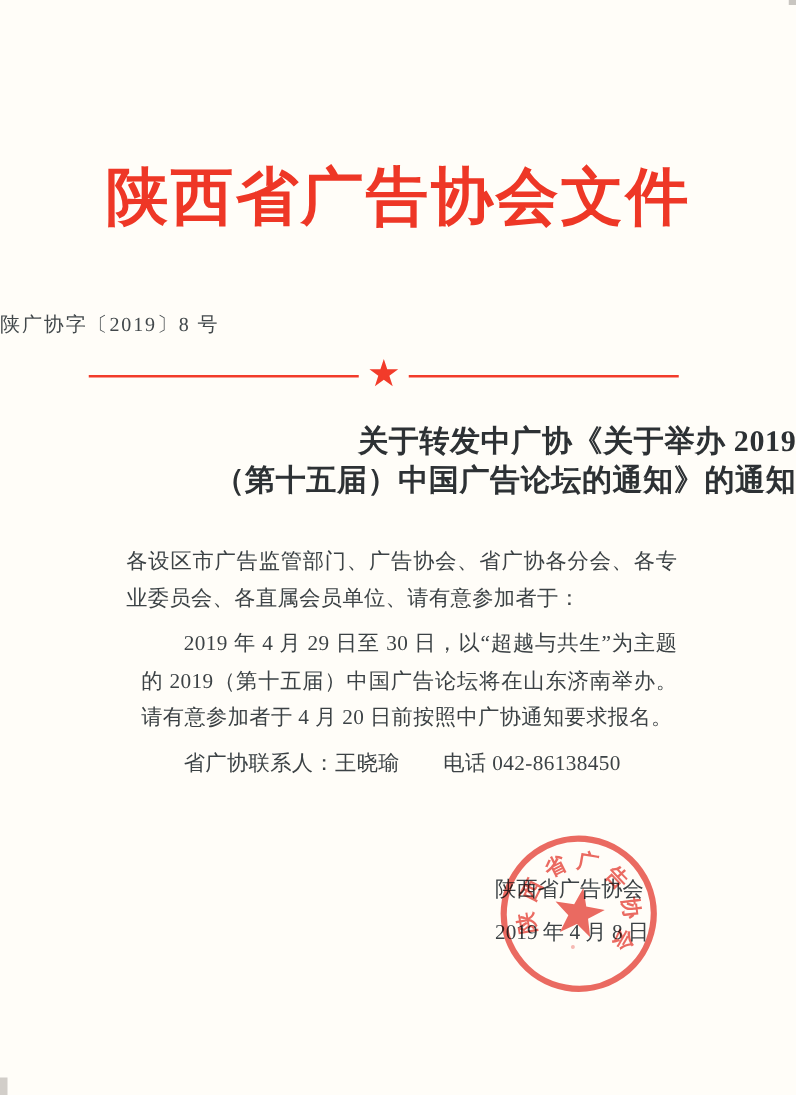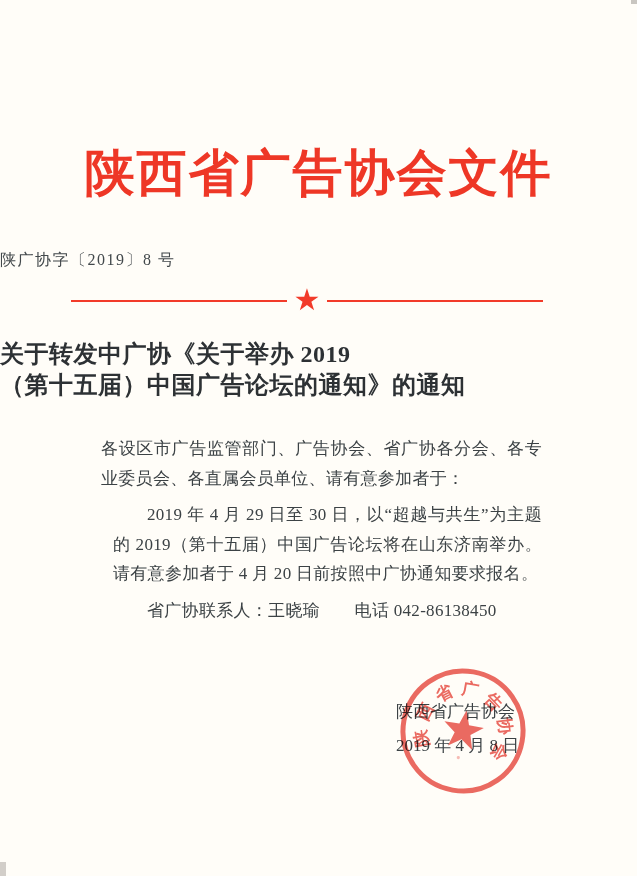--- a/index.html
+++ b/index.html
@@ -15,21 +15,21 @@
   .page{
     position:relative;
     width:637px;height:876px;
     margin:0 auto;
     background:var(--paper);
     overflow:hidden;
     font-family:"Liberation Serif","DejaVu Serif",serif;
   }
   .header-title{
     position:absolute;top:124px;left:0;right:0;
-    margin:16px;
+    margin:0;
     text-align:center;
     font-size:50px;
     font-weight:bold;
     letter-spacing:2px;
     color:var(--header-red);
     white-space:nowrap;
   }
   .doc-number{
     position:absolute;top:250px;left:0;right:0;
     text-align:left;
@@ -43,21 +43,21 @@
   }
   .divider .line{flex:1;height:2px;background:var(--line-red);}
   .divider .star{
     color:var(--line-red);
     font-size:30px;line-height:26px;
     margin:0 7px;
     transform:translateY(-1px);
   }
   .doc-title{
     position:absolute;top:339px;left:0;right:0;
-    text-align:left;
+    text-align:right;
     font-size:24px;font-weight:bold;
     line-height:31px;
     color:var(--title-dark);
     letter-spacing:0.5px;
   }
   .body-text{
     position:absolute;top:434px;left:101px;width:441px;
     font-size:17px;line-height:29.5px;
     color:var(--text-dark);
     text-align:justify;

